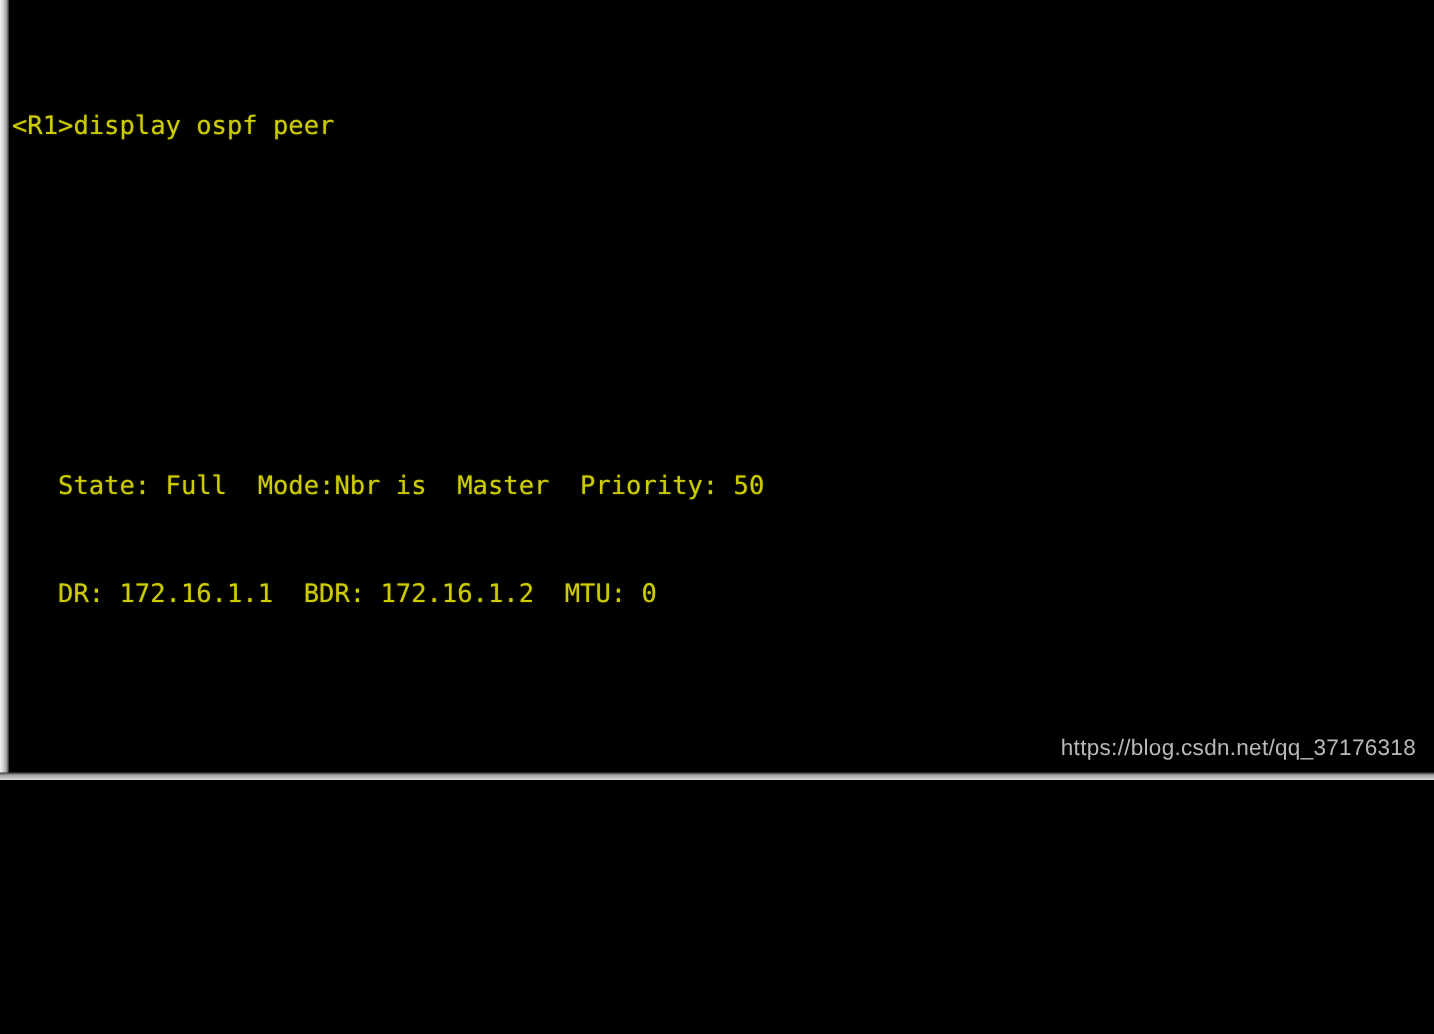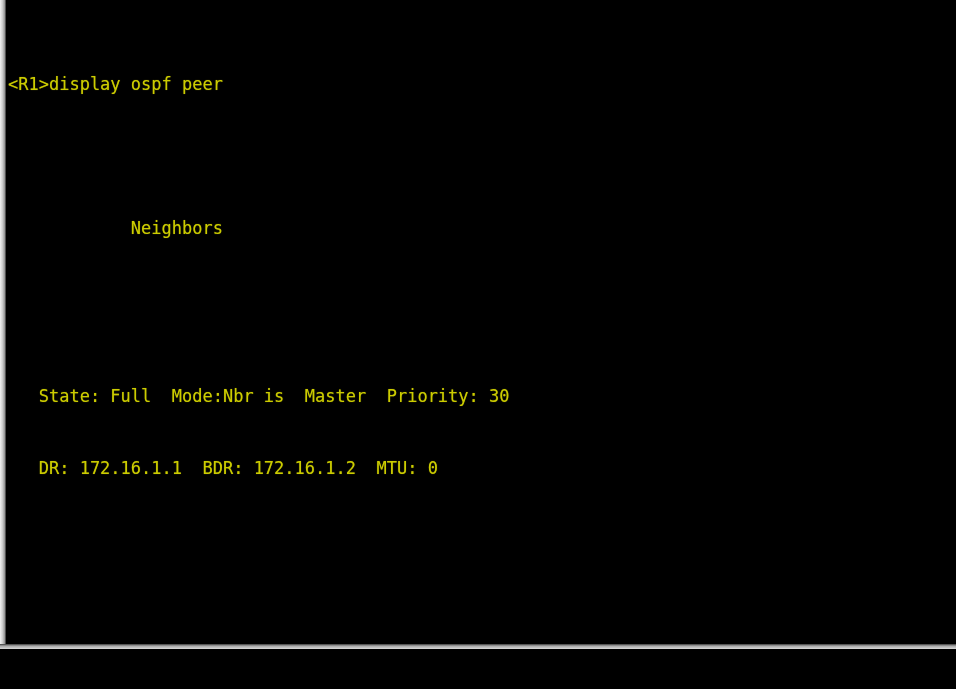--- a/index.html
+++ b/index.html
@@ -5,21 +5,21 @@
 <style>
   html, body {
     margin: 0;
     padding: 0;
     background: #000000;
   }
 
   #terminal-window {
     position: relative;
     width: 956px;
-    height: 649px;
+    height: 520px;
     background: #000000;
     overflow: hidden;
     box-sizing: border-box;
   }
 
   
   #left-edge-strip {
     position: absolute;
     left: 0;
     top: 0;
@@ -79,24 +79,23 @@
 <body>
 
 <div id="terminal-window">
 
   <div id="left-edge-strip"></div>
 
   <div id="console-output">
 
     <div class="term-line">&lt;R1&gt;display ospf peer</div>
     <div class="term-line blank"></div>
-    <div class="term-line">            Neighbors</div>
     <div class="term-line blank"></div>
 
-    <div class="term-line">   State: Full  Mode:Nbr is  Master  Priority: 30</div>
+    <div class="term-line">   State: Full  Mode:Nbr is  Master  Priority: 50</div>
     <div class="term-line">   DR: 172.16.1.1  BDR: 172.16.1.2  MTU: 0</div>
     
     
     
     
     
 
     
     
     
@@ -109,16 +108,17 @@
     
     
     
     
     
     
     
 
   </div>
 
+  <div id="watermark">https://blog.csdn.net/qq_37176318</div>
 
   <div id="bottom-edge-strip"></div>
 
 </div>
 
 </body></html>

